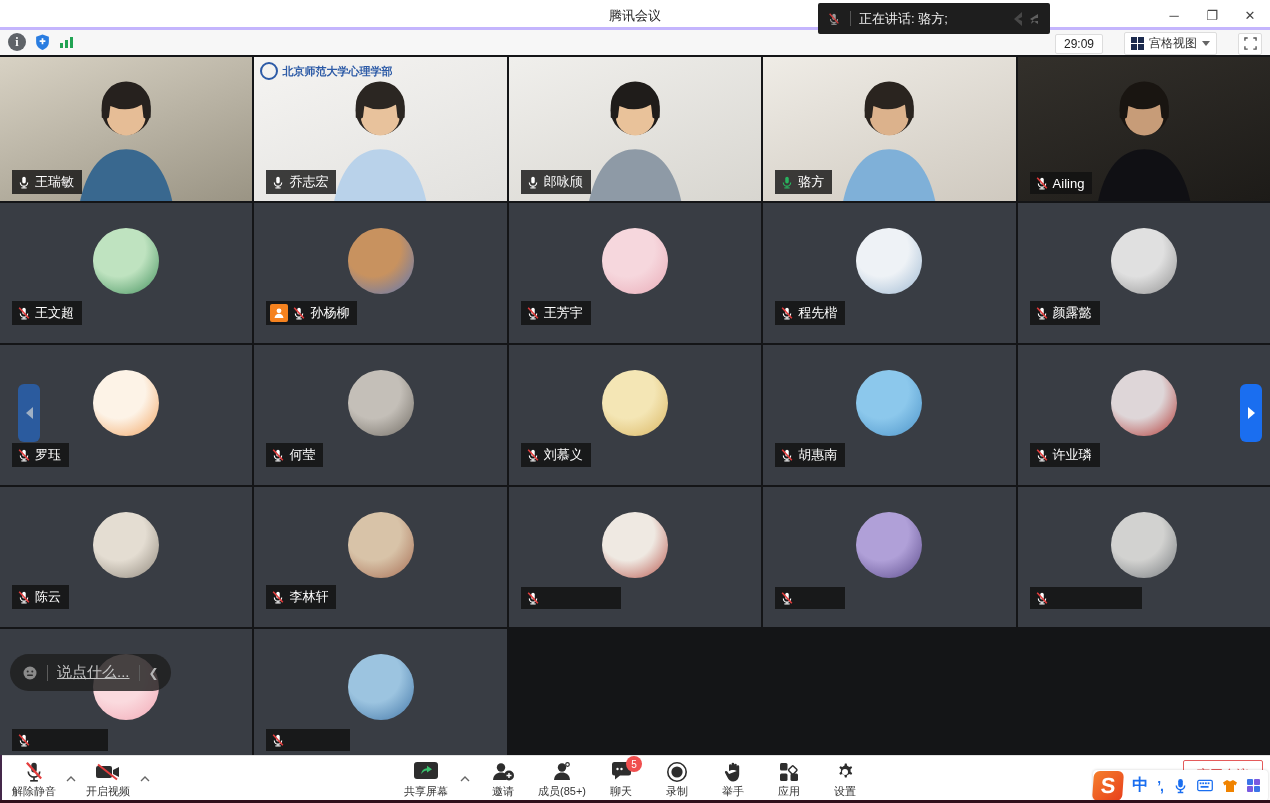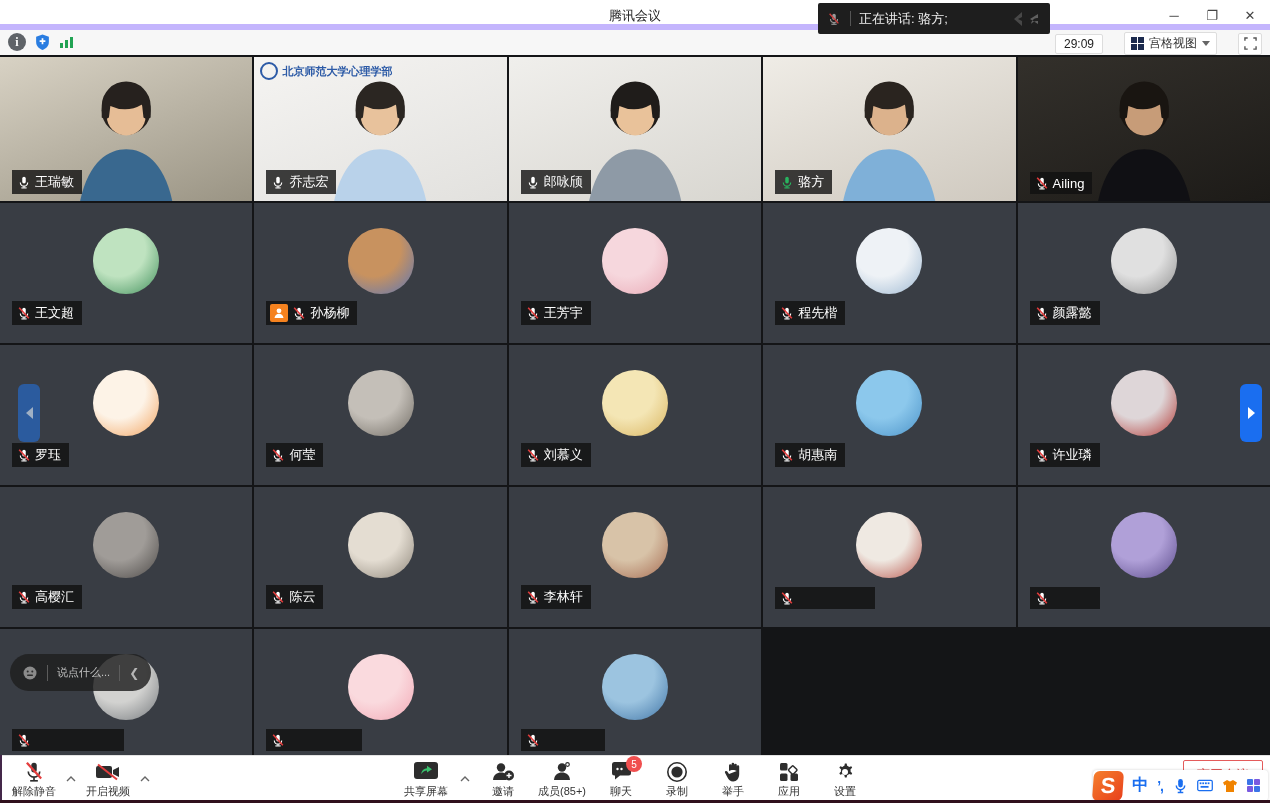--- a/index.html
+++ b/index.html
@@ -1,20 +1,20 @@
 <!DOCTYPE html>
 <html><head>
 <meta charset="utf-8">
 <style>
   html,body{margin:0;padding:0;background:#000;}
   *{box-sizing:border-box;font-family:"Liberation Sans","DejaVu Sans",sans-serif;}
   #stage{position:relative;width:1270px;height:803px;background:#17181a;overflow:hidden;}
 
   
-  .titlebar{position:absolute;left:0;top:0;width:1270px;height:30px;background:#ffffff;border-bottom:6px solid #c4b5fd;}
+  .titlebar{position:absolute;left:0;top:0;width:1270px;height:30px;background:#ffffff;border-bottom:3px solid #c4b5fd;}
   .app-title{position:absolute;left:0;right:0;top:7px;text-align:center;font-size:13px;color:#222;}
   .win-controls{position:absolute;right:6px;top:0;height:30px;display:flex;align-items:center;gap:10px;}
   .win-btn{width:28px;height:24px;display:flex;align-items:center;justify-content:center;color:#444;font-size:13px;cursor:default;}
   .speaking-banner{position:absolute;left:818px;top:3px;width:232px;height:31px;background:#1e1e1e;border-radius:2px;display:flex;align-items:center;padding:0 8px;z-index:30;}
   .speaking-banner .divider{width:1px;height:15px;background:#555;margin:0 8px;}
   .speaking-text{color:#eee;font-size:13px;white-space:nowrap;flex:1;}
   .banner-arrows{display:flex;align-items:center;gap:2px;opacity:.75;}
 
   
   .statusbar{position:absolute;left:0;top:30px;width:1270px;height:25px;background:#f7f7f7;}
@@ -51,21 +51,21 @@
   .page-prev{left:18px;top:384px;background:#2b5b9e;border-radius:6px;}
   .page-next{left:1240px;top:384px;background:#1a6ef0;border-radius:6px;}
   .tri{width:0;height:0;border-top:6px solid transparent;border-bottom:6px solid transparent;}
   .tri-left{border-right:7px solid #9fb0c4;}
   .tri-right{border-left:7px solid #ffffff;}
 
   
   .chat-widget{position:absolute;left:10px;top:654px;height:37px;border-radius:19px;background:rgba(30,30,30,.82);
                display:flex;align-items:center;padding:0 12px;gap:9px;z-index:22;}
   .chat-widget .vdiv{width:1px;height:16px;background:#5c5c5c;}
-  .chat-placeholder{color:#c2c2c2;font-size:11px;}
+  .chat-placeholder{color:#c2c2c2;font-size:15px;text-decoration:underline;}
   .chat-collapse{color:#b5b5b5;font-size:12px;}
 
   
   .toolbar{position:absolute;left:0;top:755px;width:1270px;height:45px;background:#ffffff;border-top:1px solid #e3e3e3;z-index:40;}
   .tb-left{position:absolute;left:8px;top:2px;display:flex;align-items:flex-start;gap:4px;}
   .tb-center{position:absolute;left:50%;top:2px;transform:translateX(-50%);display:flex;align-items:flex-start;gap:6px;}
   .tool-btn{position:relative;min-width:50px;padding:2px 4px 0 4px;display:flex;flex-direction:column;align-items:center;gap:1px;cursor:pointer;}
   .tool-ic{height:23px;display:flex;align-items:center;justify-content:center;}
   .tool-label{font-size:11px;color:#333;white-space:nowrap;}
   .tool-caret{margin-top:8px;cursor:pointer;padding:2px;}
@@ -412,35 +412,20 @@
           <span class="miniwrap">
             <svg width="14" height="15" viewBox="0 0 16 16">
               <rect x="6" y="1.5" width="4" height="7.5" rx="2" fill="#ffffff"></rect>
               <path d="M3.8 8a4.2 4.2 0 0 0 8.4 0" stroke="#ffffff" stroke-width="1.3" fill="none"></path>
               <line x1="8" y1="12.2" x2="8" y2="14" stroke="#ffffff" stroke-width="1.3"></line>
               <line x1="5" y1="14.2" x2="11" y2="14.2" stroke="#ffffff" stroke-width="1.3"></line>
               <line x1="2.5" y1="1.5" x2="13.5" y2="13.5" stroke="#e43d3d" stroke-width="1.8"></line>
             </svg>
           </span>
           <span class="name-text">许业璘</span>
-        </div>
-      </div>
-      <div class="cell">
-        <div class="avatar" style="background: radial-gradient(circle at 38% 32%, rgb(160, 156, 152) 0%, rgb(160, 156, 152) 45%, rgb(75, 72, 70) 100%);"></div>
-        <div class="name-label">
-          <span class="miniwrap">
-            <svg width="14" height="15" viewBox="0 0 16 16">
-              <rect x="6" y="1.5" width="4" height="7.5" rx="2" fill="#ffffff"></rect>
-              <path d="M3.8 8a4.2 4.2 0 0 0 8.4 0" stroke="#ffffff" stroke-width="1.3" fill="none"></path>
-              <line x1="8" y1="12.2" x2="8" y2="14" stroke="#ffffff" stroke-width="1.3"></line>
-              <line x1="5" y1="14.2" x2="11" y2="14.2" stroke="#ffffff" stroke-width="1.3"></line>
-              <line x1="2.5" y1="1.5" x2="13.5" y2="13.5" stroke="#e43d3d" stroke-width="1.8"></line>
-            </svg>
-          </span>
-          <span class="name-text">高樱汇</span>
         </div>
       </div>
       <div class="cell">
         <div class="avatar" style="background: radial-gradient(circle at 38% 32%, rgb(228, 221, 210) 0%, rgb(228, 221, 210) 45%, rgb(141, 133, 121) 100%);"></div>
         <div class="name-label">
           <span class="miniwrap">
             <svg width="14" height="15" viewBox="0 0 16 16">
               <rect x="6" y="1.5" width="4" height="7.5" rx="2" fill="#ffffff"></rect>
               <path d="M3.8 8a4.2 4.2 0 0 0 8.4 0" stroke="#ffffff" stroke-width="1.3" fill="none"></path>
               <line x1="8" y1="12.2" x2="8" y2="14" stroke="#ffffff" stroke-width="1.3"></line>

